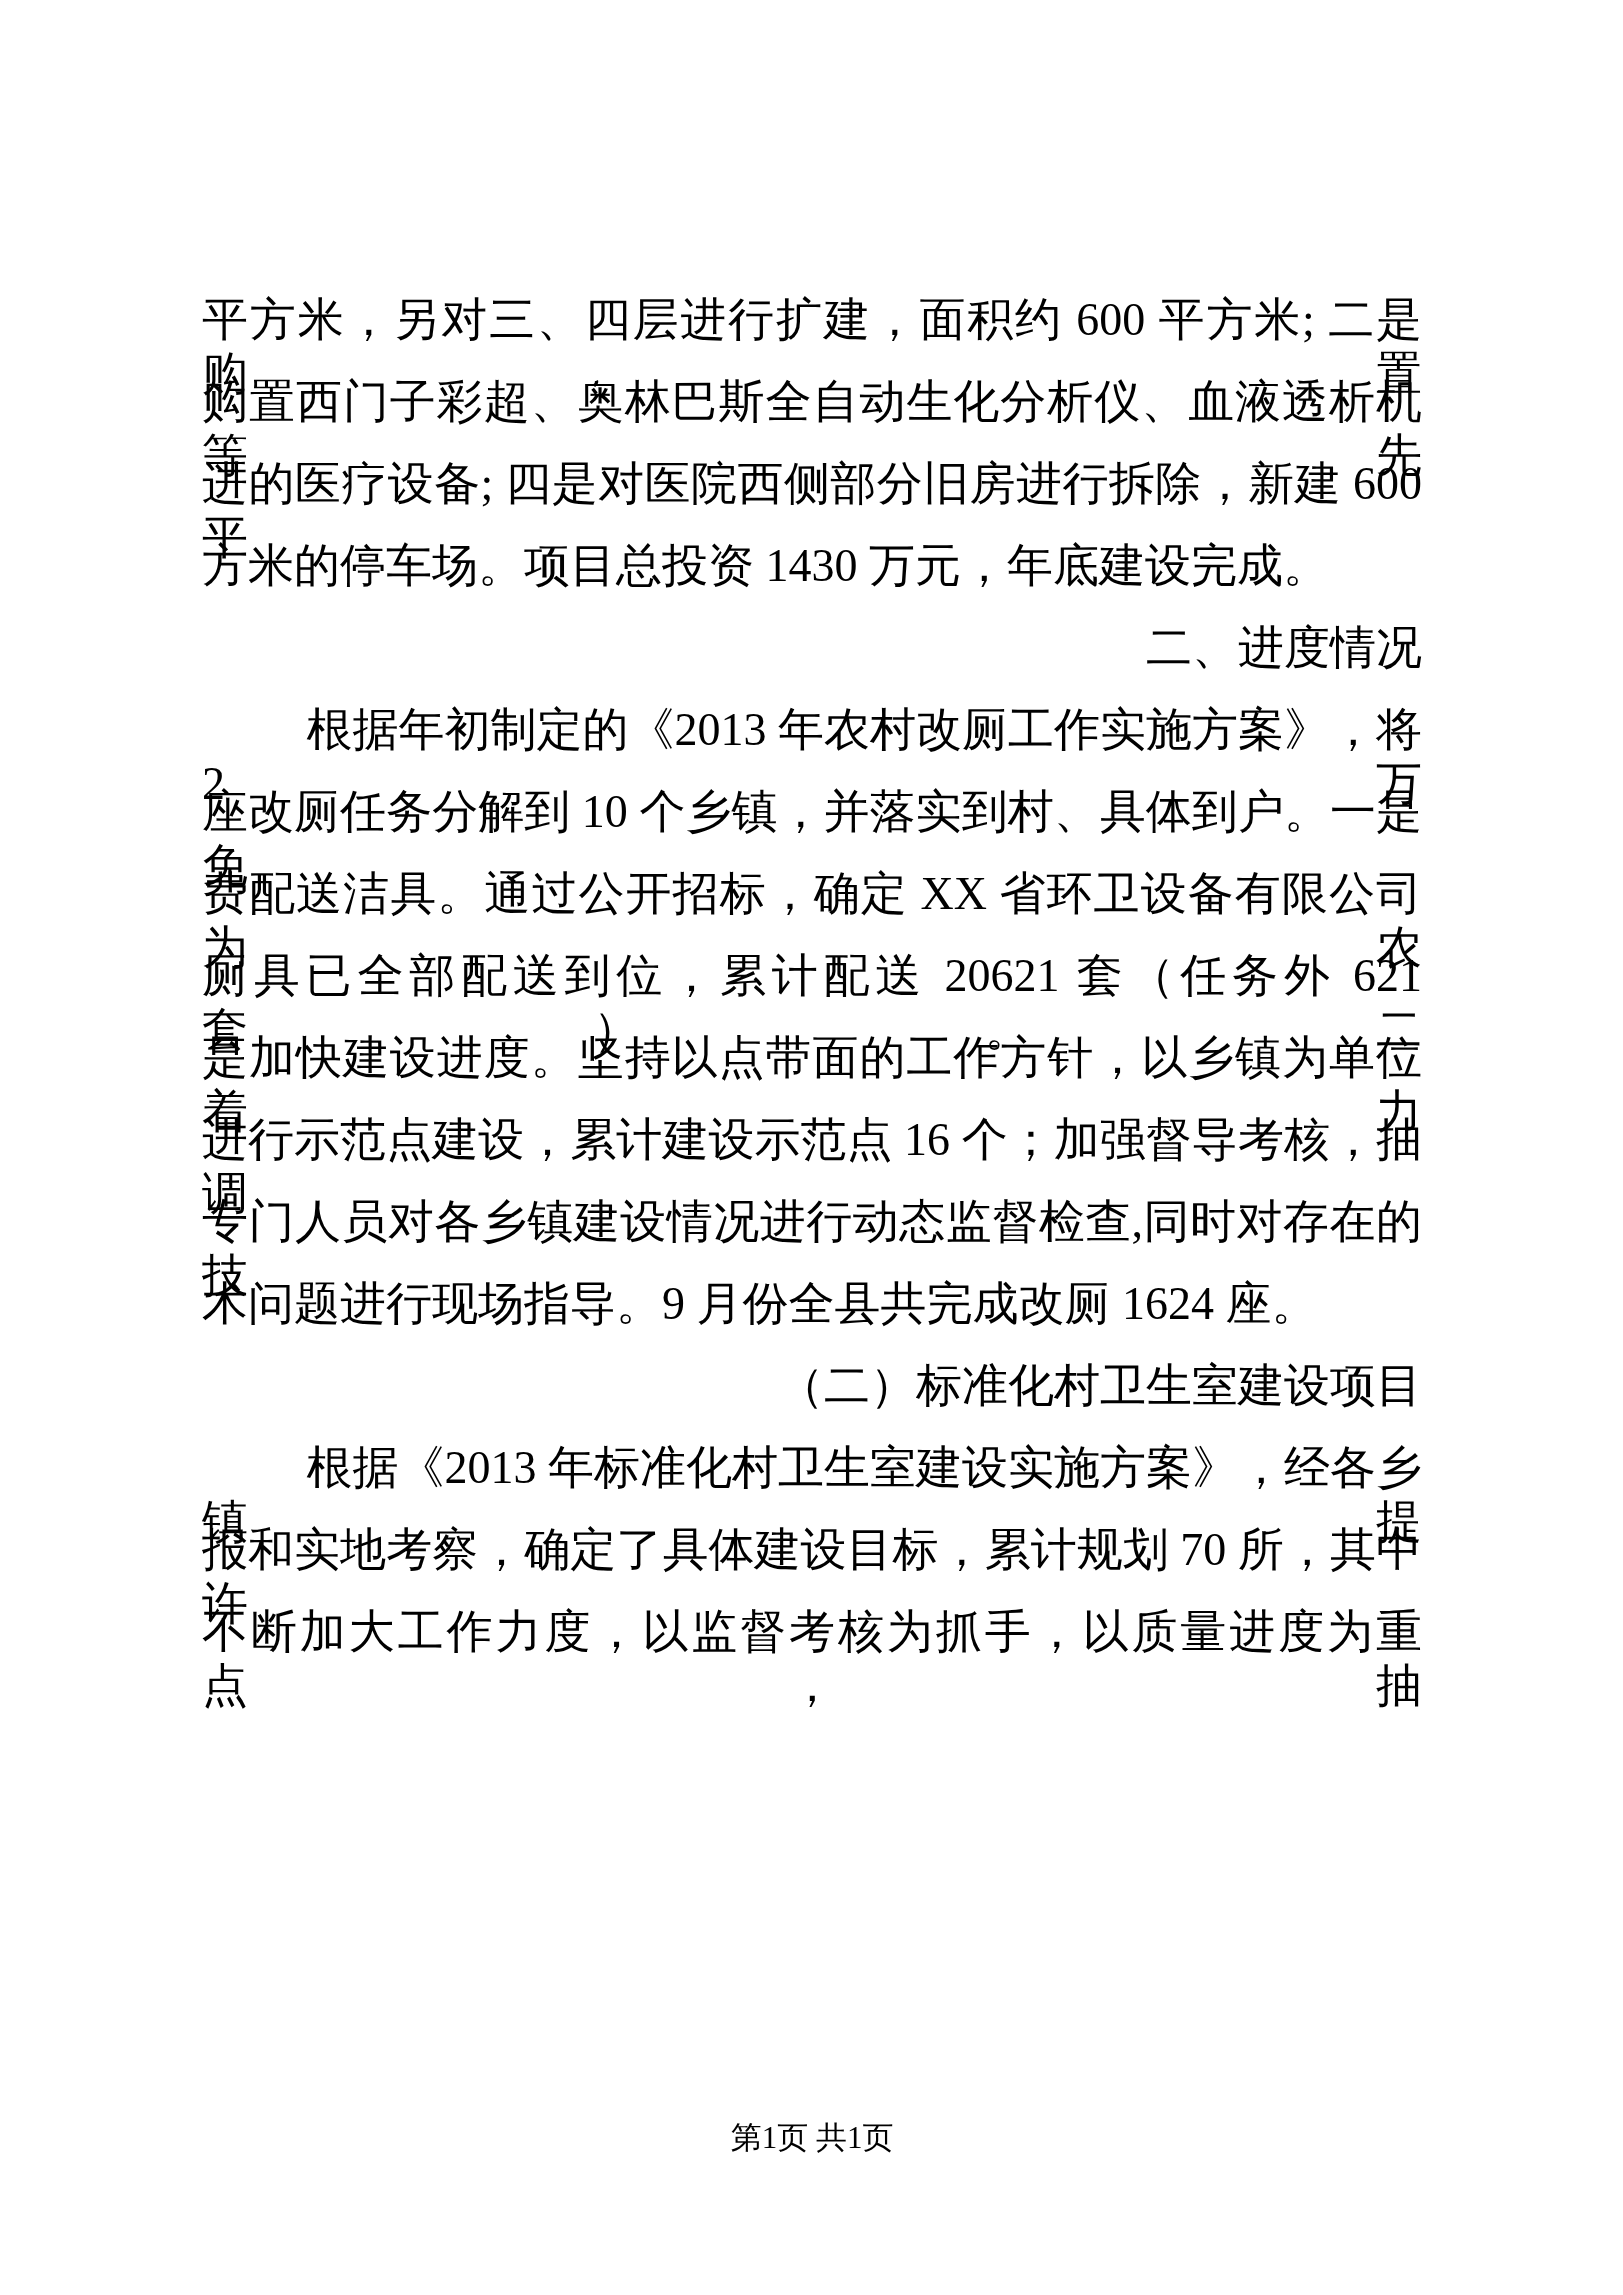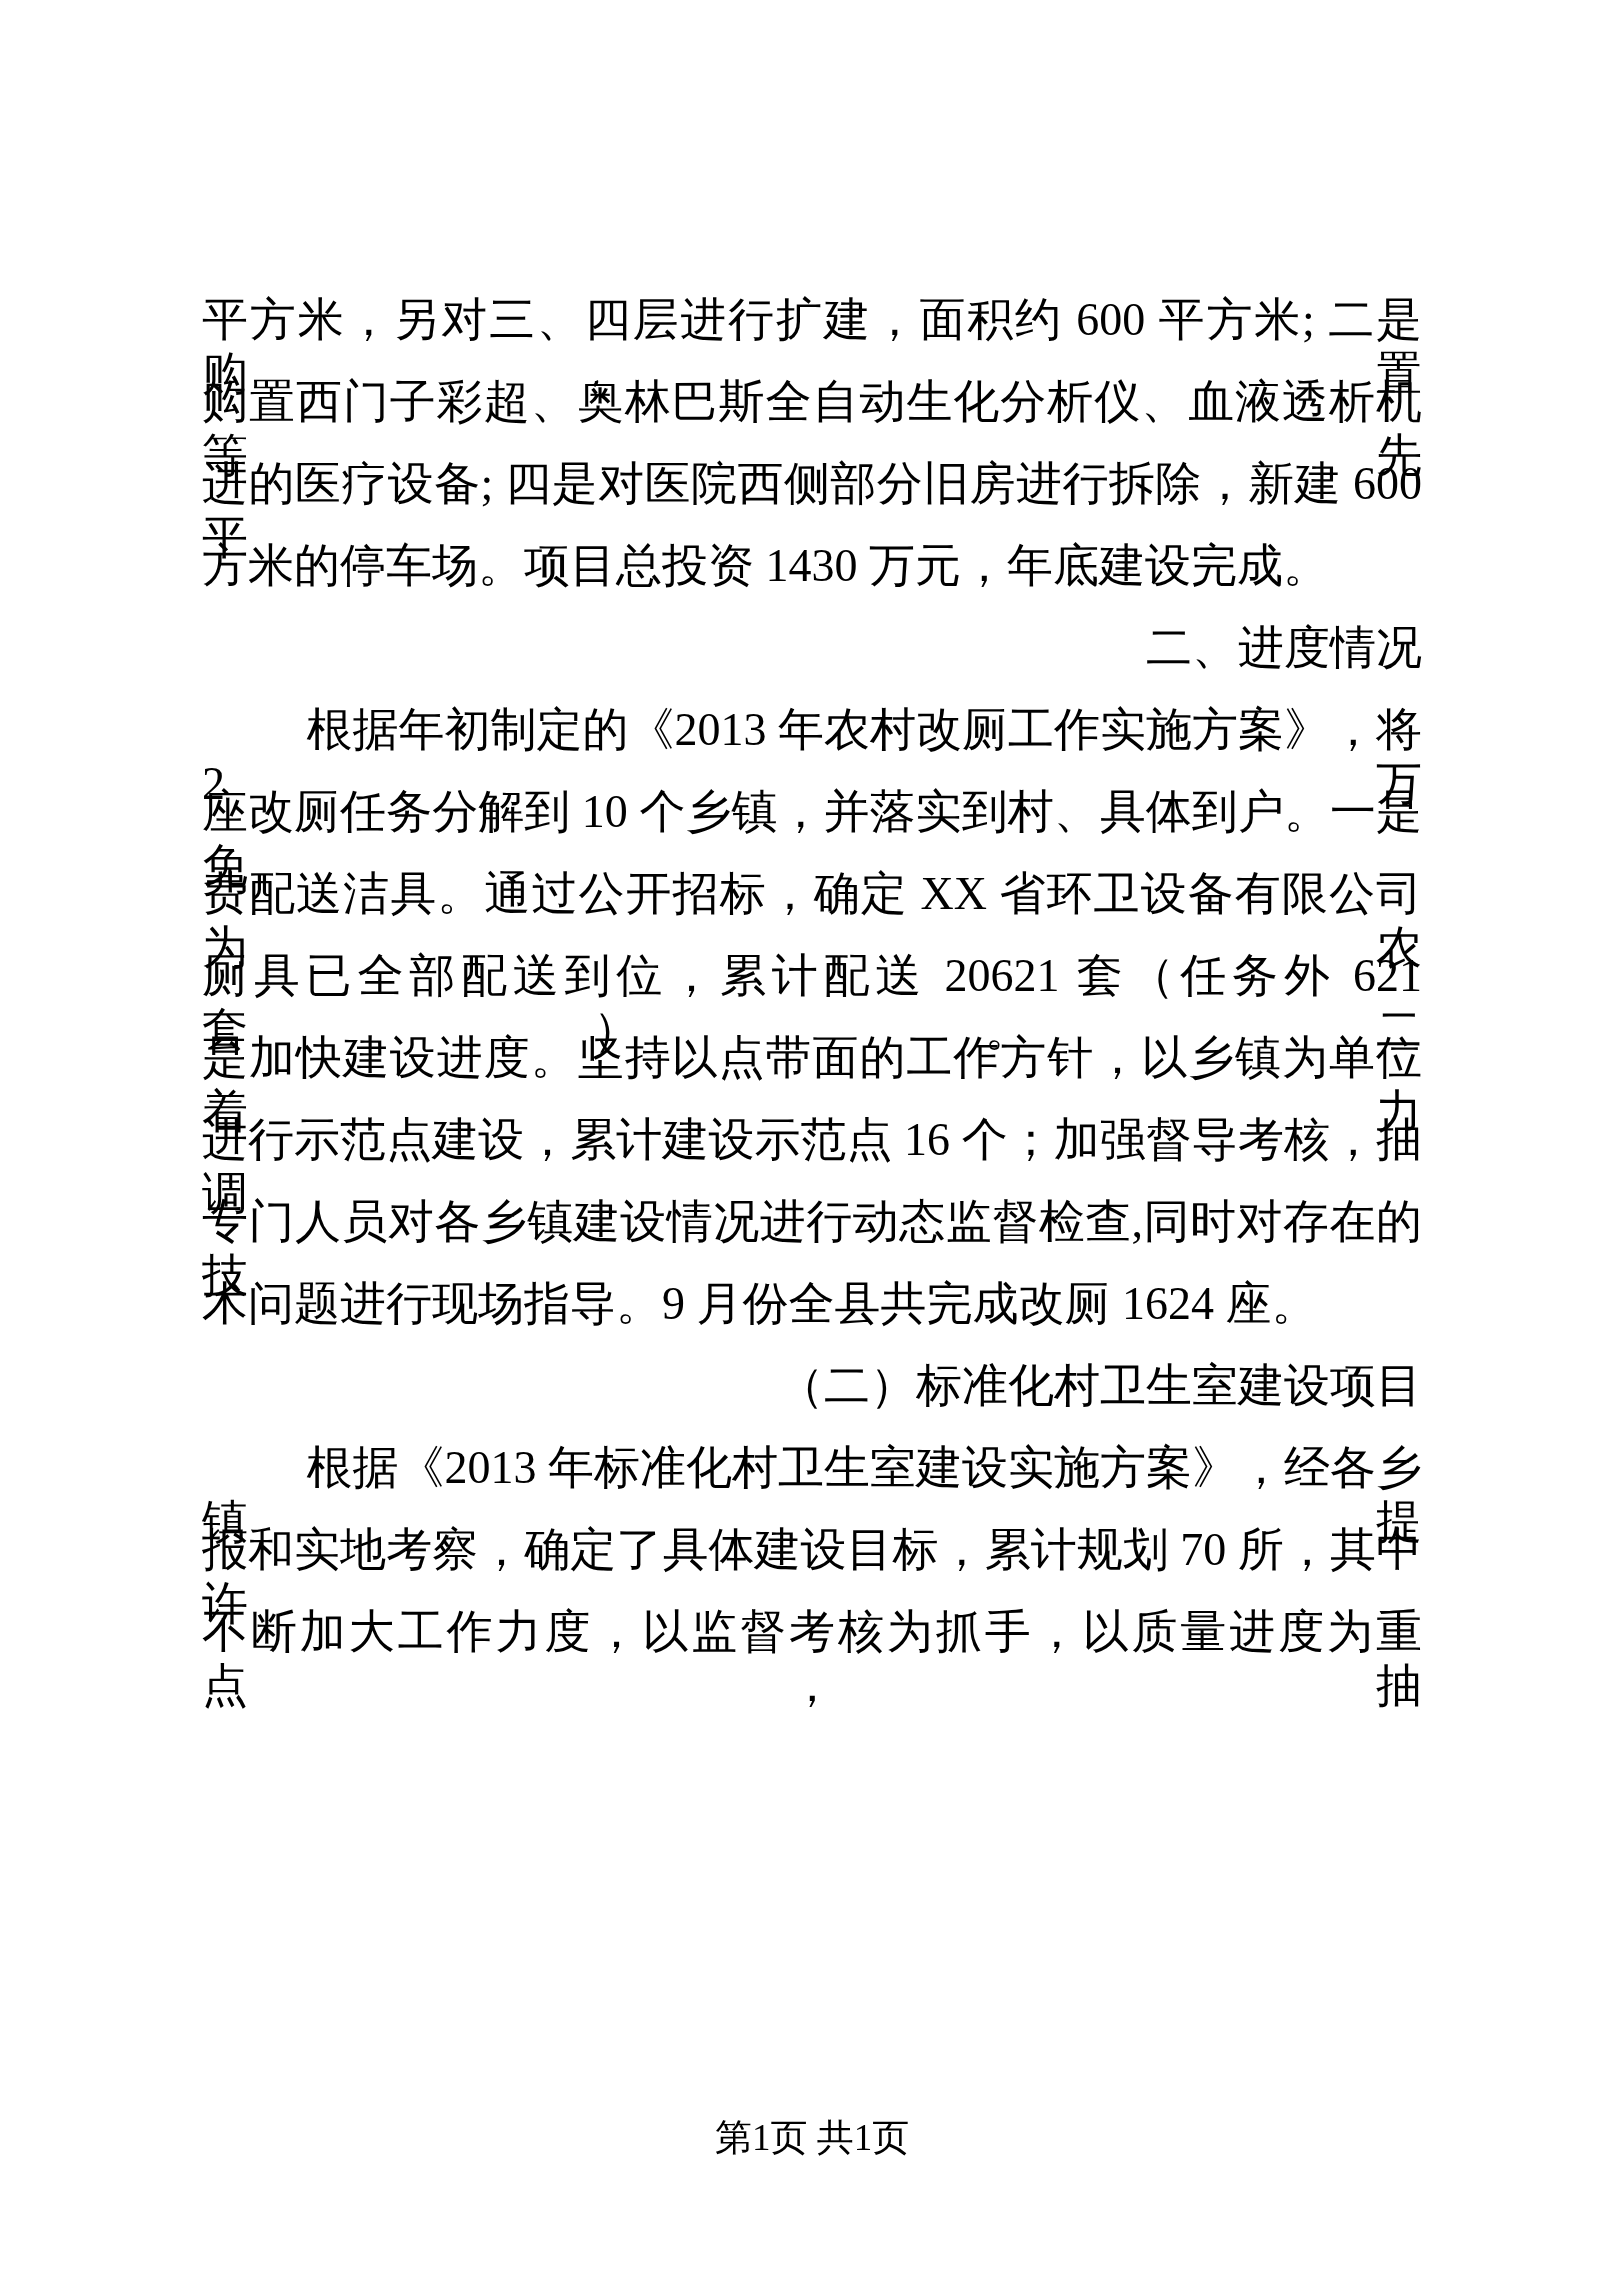--- a/index.html
+++ b/index.html
@@ -31,21 +31,21 @@
   .j {
     text-align: justify;
     text-align-last: justify;
   }
   
   .ind { text-indent: 94px; text-align: right; }
   .footer {
     position: absolute;
     left: 202px; width: 1220px; top: 2115px;
     text-align: center;
-    font-size: 37px;
+    font-size: 31px;
     line-height: 45px;
     color: var(--text-color, #000000);
   }
 </style>
 </head>
 <body>
 
 <div class="page">
   <div class="textblock">
     <div class="line j">平方米，另对三、四层进行扩建，面积约 600 平方米; 二是购置</div>

